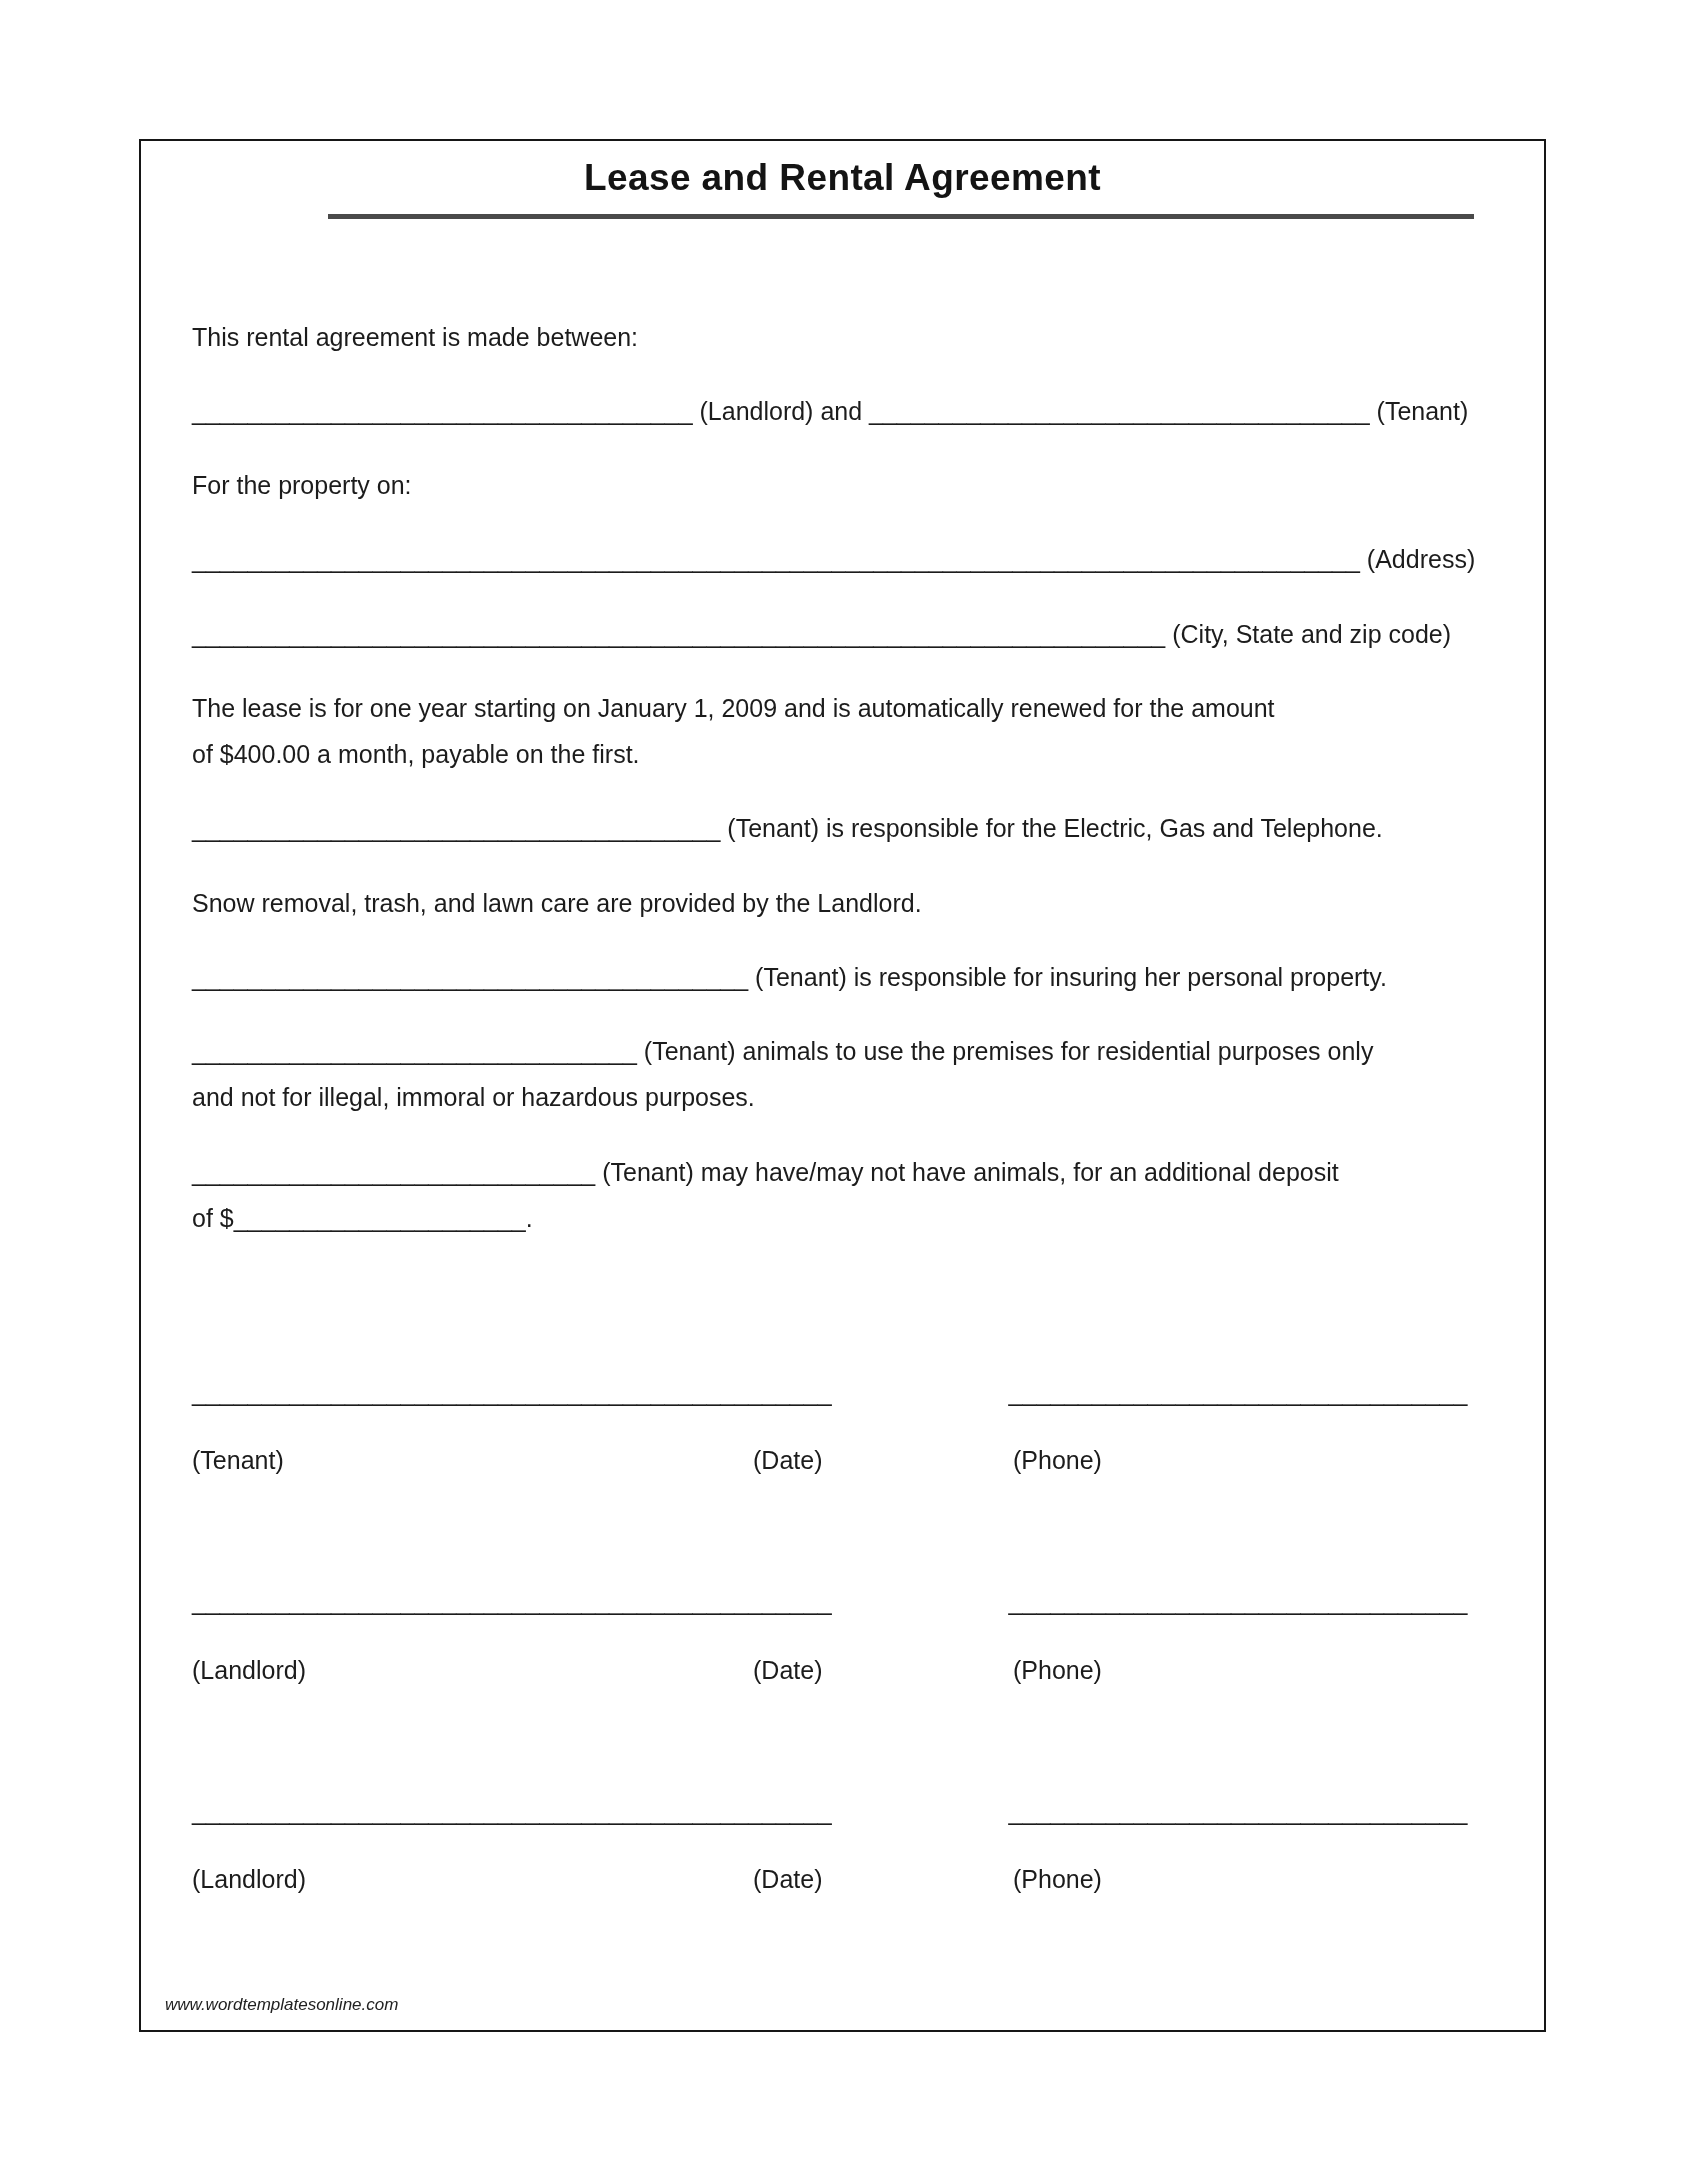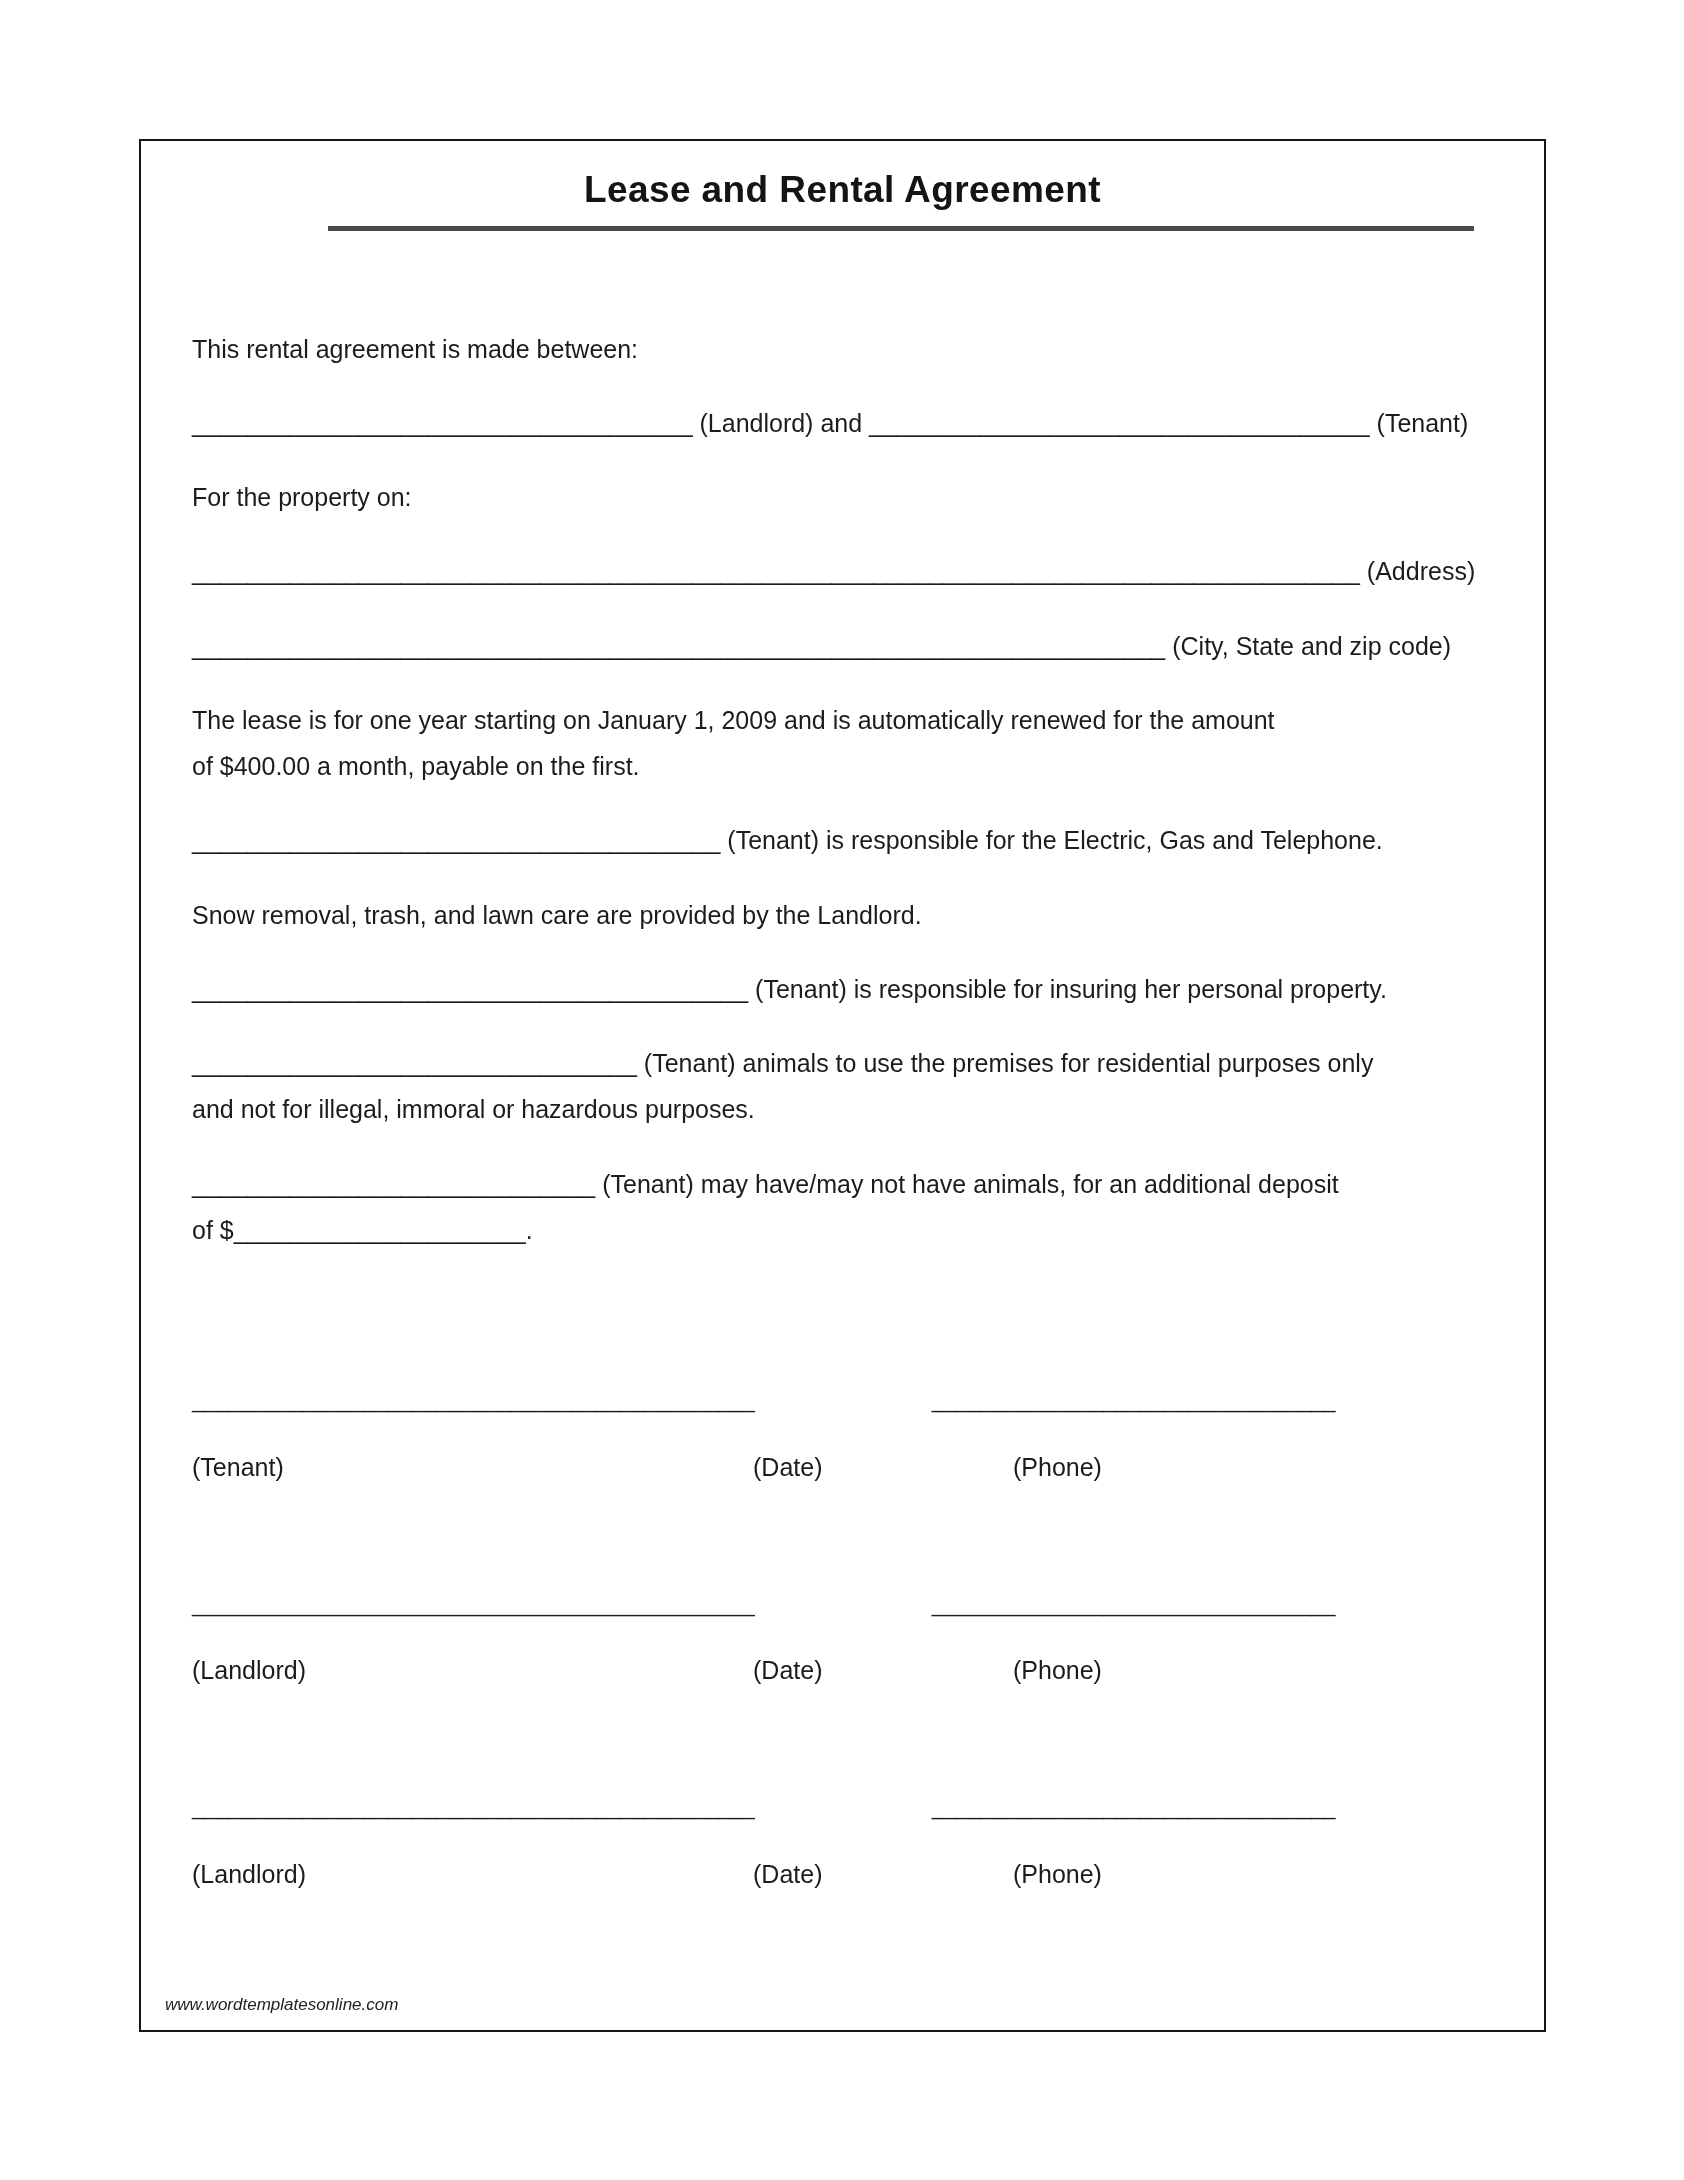--- a/index.html
+++ b/index.html
@@ -9,21 +9,21 @@
     font-family: "Liberation Sans", sans-serif;
     color: #1c1c1c;
   }
   .page {
     position: absolute;
     left: 139px;
     top: 139px;
     width: 1407px;
     height: 1893px;
     border: 2.6px solid #161616;
-    padding: 28px 51px 0 51px;
+    padding: 16px 51px 0 51px;
     overflow: hidden;
   }
   .title {
     text-align: center;
     font-size: 37px;
     font-weight: bold;
     letter-spacing: 0.4px;
     color: #141414;
   }
   .title-rule {
@@ -38,21 +38,21 @@
     line-height: 1.85;
     margin-bottom: 28px;
     white-space: pre-wrap;
   }
   .blank { white-space: pre; margin-top: 15px; }
   .sig-block.first { margin-top: 128px; }
   .sig-block + .sig-block { margin-top: 95px; }
   .sig-lines {
     display: flex;
     gap: 177px;
-    font-size: 22px;
+    font-size: 25px;
     line-height: 1.85;
     white-space: pre;
   }
   .sig-labels {
     position: relative;
     height: 46px;
     margin-top: 22px;
     font-size: 25px;
     line-height: 1.85;
   }

